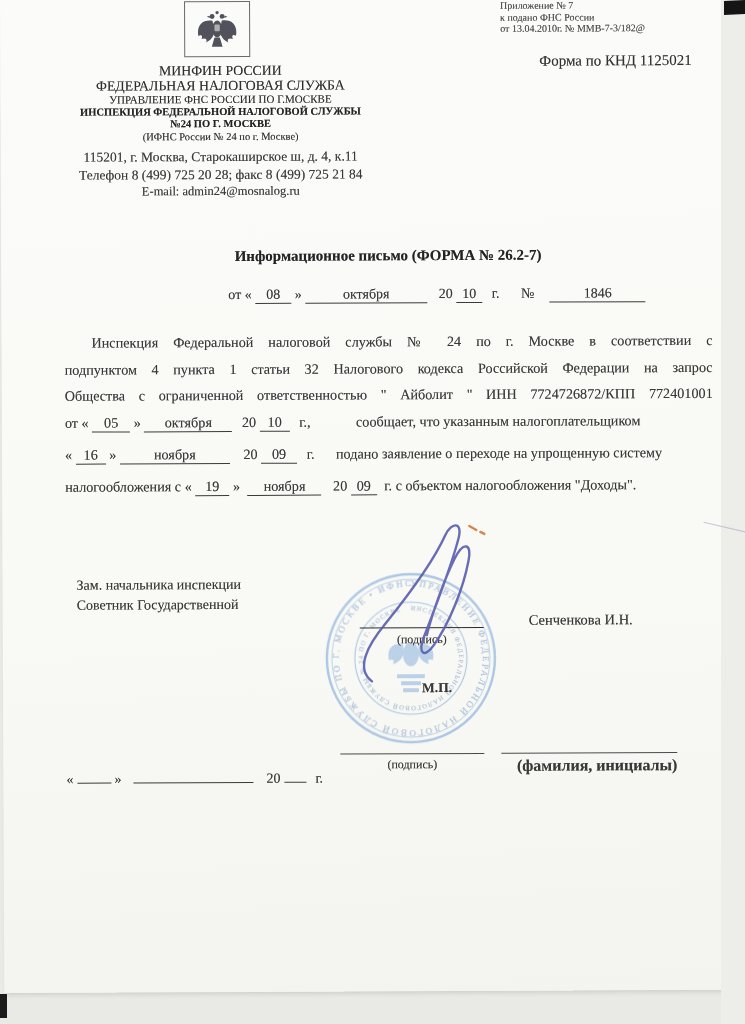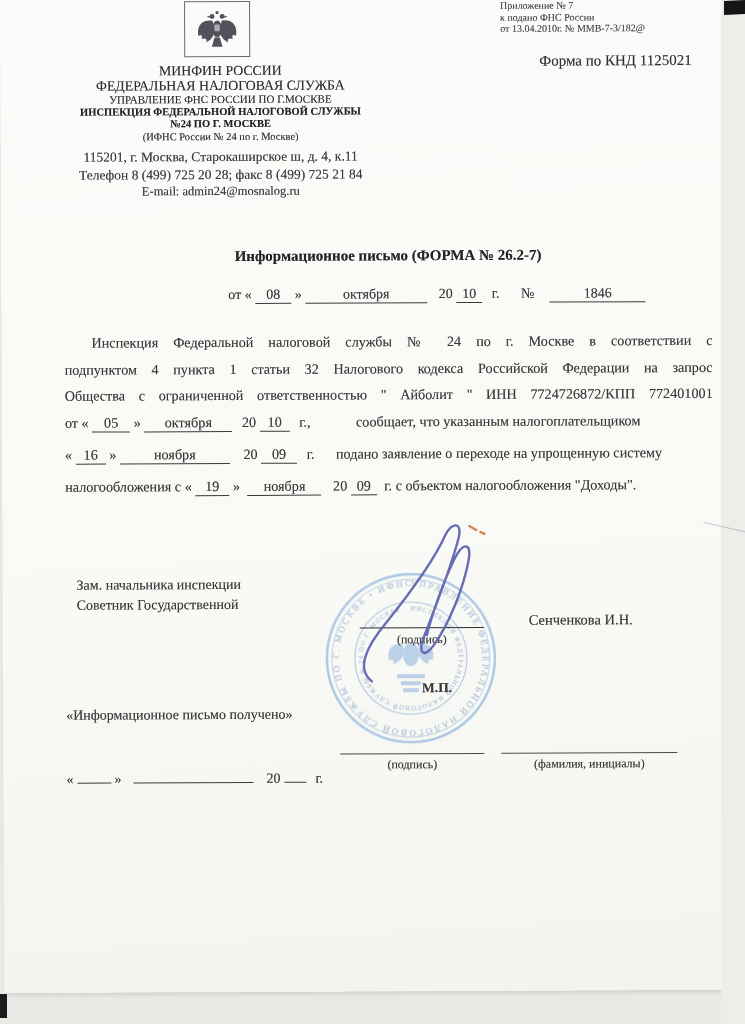--- a/index.html
+++ b/index.html
@@ -64,21 +64,21 @@
   .signer-name { left:526px; top:616px; font-size:14.5px; }
   .mp { left:419px; top:684px; font-size:13.5px; z-index:2;font-weight:bold; }
 
   .stamp { left:320px; top:574px; width:176px; height:176px; opacity:.55; z-index:1; filter:blur(.4px); }
   .signature-ink { left:349px; top:517px; width:148px; height:178px; z-index:3; }
 
   .receipt { left:63px; top:707px; font-size:14px; line-height:21px; }
   .r-lineA { left:337px; top:757px; width:144px; height:0; border-top:1.3px solid #4a4a4a; }
   .r-capA  { left:337px; top:761px; width:144px; text-align:center; font-size:12px; }
   .r-lineB { left:498px; top:757px; width:176px; height:0; border-top:1.3px solid #4a4a4a; }
-  .r-capB  { left:498px; top:761px; width:176px; text-align:center; font-size:12px; }
+  .r-capB  { left:498px; top:761px; width:176px; text-align:right; font-size:16px;font-weight:bold; }
   .receipt-date { left:63px; top:774px; font-size:14px; }
 </style>
 </head>
 <body>
 
 <div class="page soft">
 
   <div class="abs emblem-box">
     <svg width="46" height="48" viewBox="0 0 60 52">
       <g fill="#3b3b46" opacity=".88">
@@ -201,21 +201,20 @@
   <div class="abs sig-caption">(подпись)</div>
   <div class="abs signer-name">Сенченкова И.Н.</div>
   <div class="abs mp">М.П.</div>
 
   <svg class="abs signature-ink" viewBox="0 0 148 178">
     <path d="M20 168 C4 156 14 134 34 110 C60 78 84 44 94 22 C100 9 112 8 107 26 C99 56 83 96 72 124 C66 140 72 146 82 132 C98 110 112 74 117 48 C121 30 112 28 103 46 C92 68 80 102 75 122" fill="none" stroke="#5b5fae" stroke-width="2.4" stroke-linecap="round" opacity=".92"></path>
     <path d="M118 13 l7 4 M129 19 l4 2" stroke="#cf7a3a" stroke-width="2.4" stroke-linecap="round" fill="none" opacity=".9"></path>
   </svg>
 
   <div class="abs receipt">
-    <div>«Информационное письмо получено»</div>
   </div>
   <div class="abs r-lineA"></div>
   <div class="abs r-capA">(подпись)</div>
   <div class="abs r-lineB"></div>
   <div class="abs r-capB">(фамилия, инициалы)</div>
 
   <div class="abs receipt-date nowrap">
     <span>«</span>
     <span class="bl" style="width:34px"></span>
     <span>»</span><span class="sp" style="width:8px"></span>

